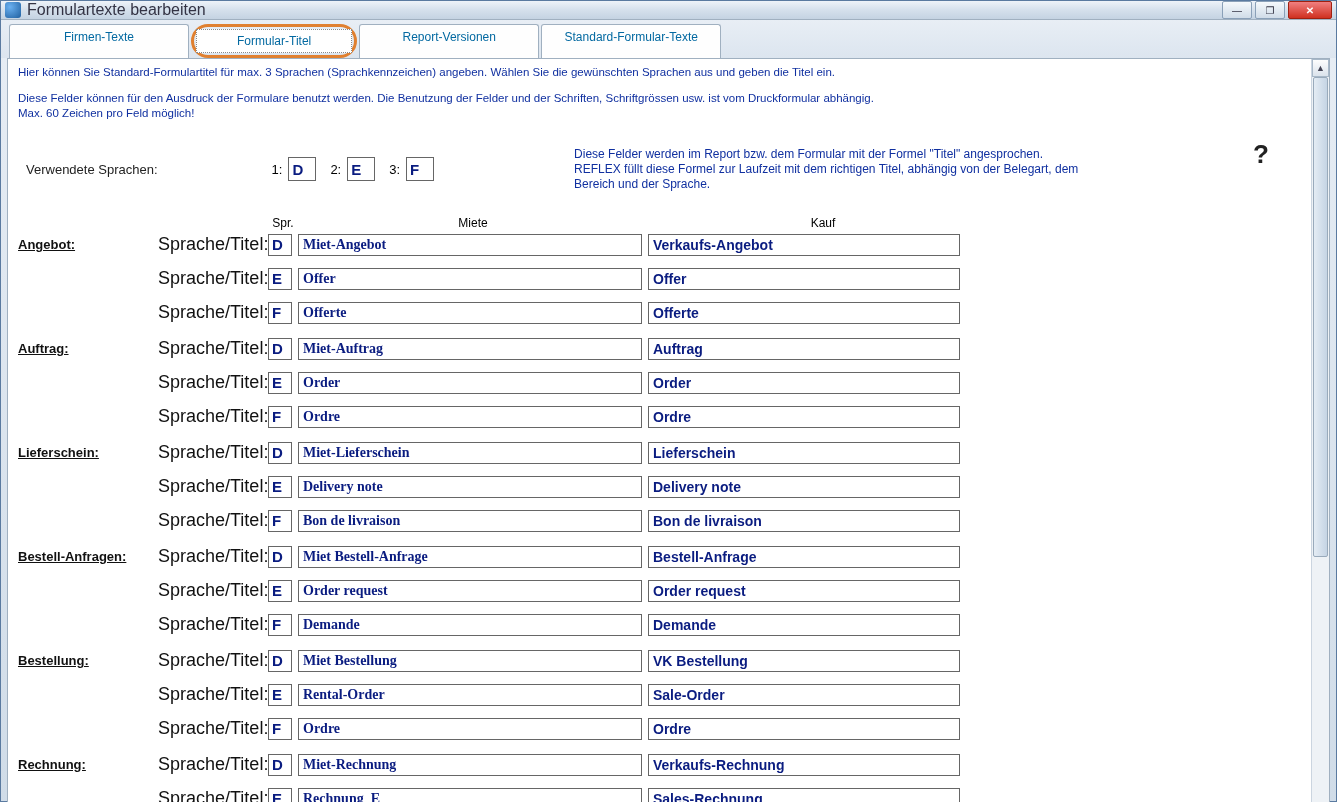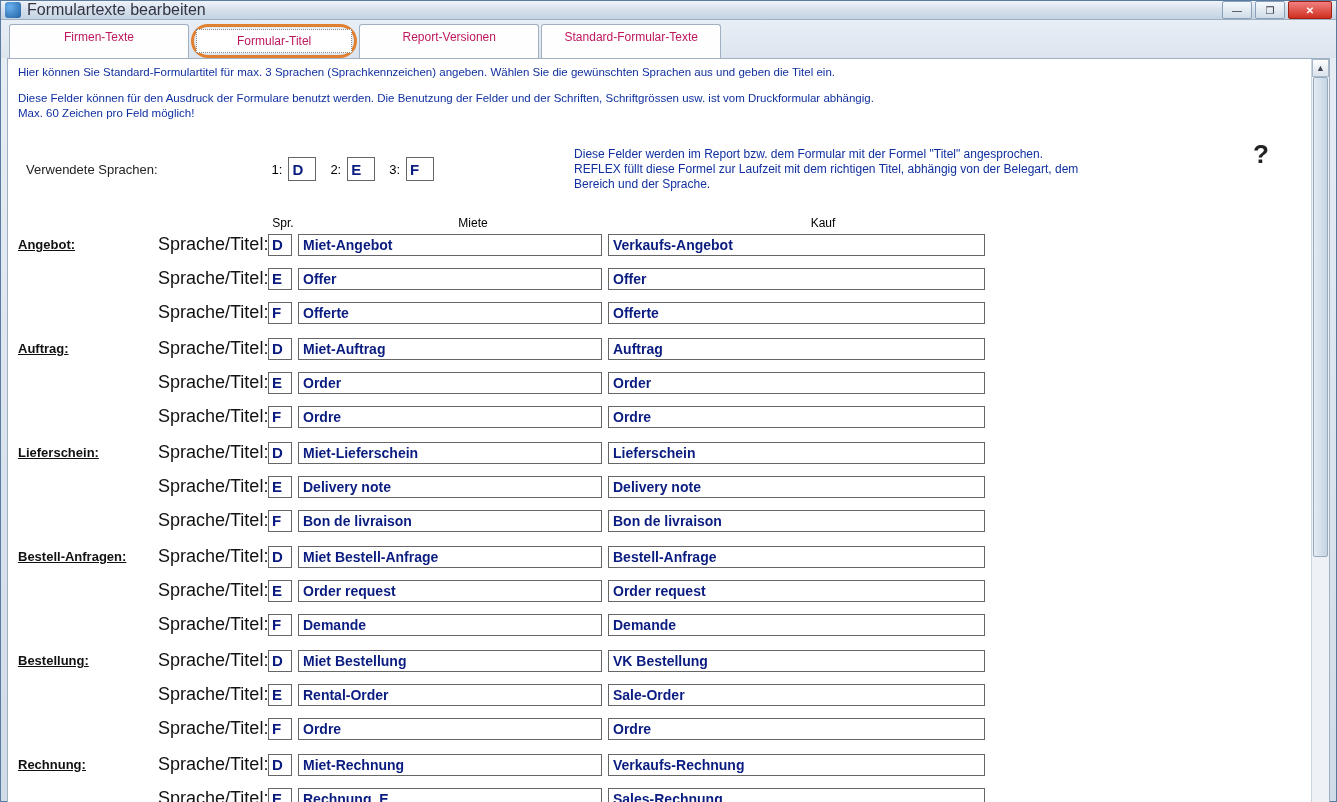--- a/index.html
+++ b/index.html
@@ -52,21 +52,21 @@
   padding: 4px 8px 0 8px;
   background: linear-gradient(to bottom, #e8eef5, #dce5ef);
 }
 .tab {
   padding: 5px 18px;
   border: 1px solid #a0b0c0;
   border-bottom: none;
   background: #fefefe;
   margin-right: 2px;
   font-size: 12px;
-  color: #be185d;
+  color: #0369a1;
   min-width: 180px;
   text-align: center;
   border-radius: 3px 3px 0 0;
 }
 .tab.active-wrap {
   position: relative;
   border: 3px solid #e08030;
   border-radius: 18px;
   padding: 2px;
   background: transparent;
@@ -154,22 +154,22 @@
 }
 .val-box {
   height: 22px;
   border: 1px solid #666;
   font-weight: bold; color: #0a1c80;
   font-size: 14px; padding: 0 4px;
   display: flex; align-items: center;
   background: #fff;
   margin-left: 6px;
 }
-.val-miete { width: 304px; }
-.val-kauf { width: 377px; margin-left: 6px; }
+.val-miete { width: 344px; font-family: Liberation Serif, serif; }
+.val-kauf { width: 312px; margin-left: 6px; }
 .scrollbar {
   width: 18px;
   background: #eef2f6;
   border-left: 1px solid #cbd5e0;
   display: flex; flex-direction: column;
 }
 .scrollbar .arrow {
   height: 18px;
   background: linear-gradient(to bottom, #fdfdfd, #dbe3ec);
   border: 1px solid #a8b8c8;

